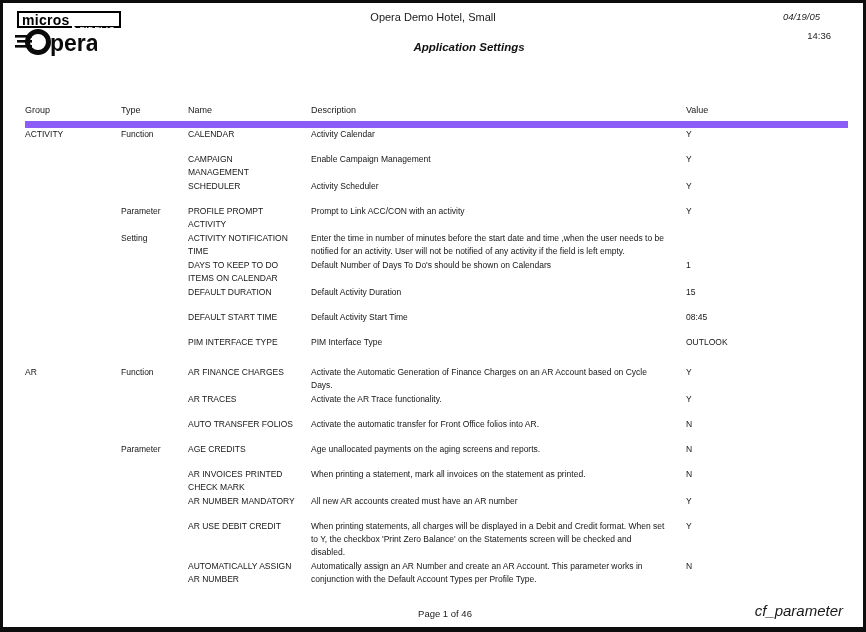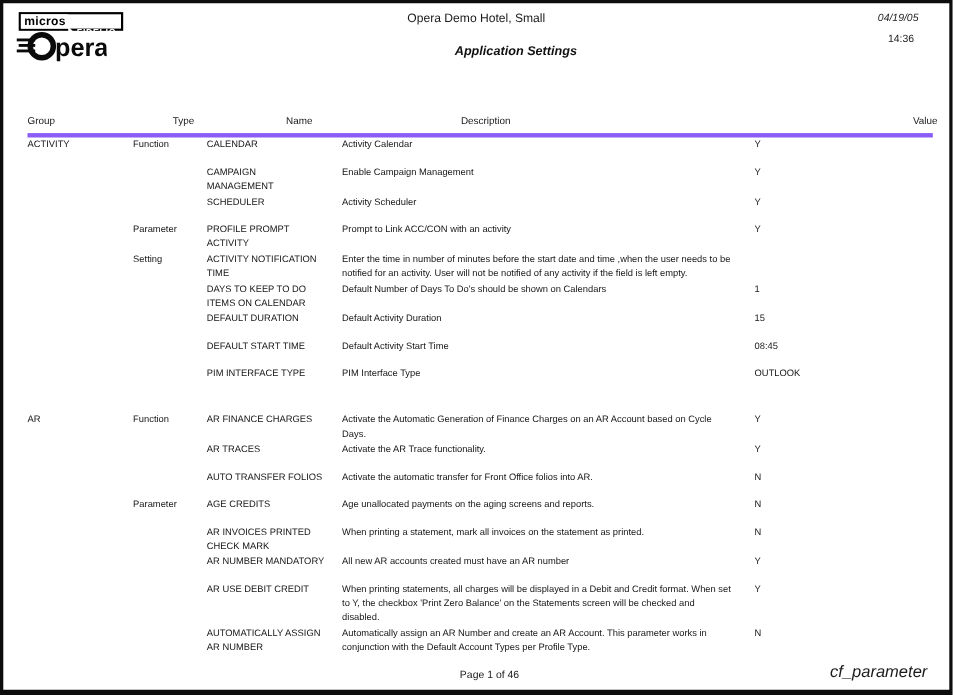--- a/index.html
+++ b/index.html
@@ -17,21 +17,21 @@
   }
 
   
   .mf-logo {
     position: absolute; left: 14px; top: 8px;
     display: inline-flex; align-items: stretch;
     border: 2px solid #000; background: #fff; height: 17px;
   }
   .mf-left {
     display: flex; align-items: center;
-    font-weight: bold; font-size: 11px; letter-spacing: 0.3px;
+    font-weight: bold; font-size: 14px; letter-spacing: 0.3px;
     padding: 0 2px 0 3px; color: #000; background: #fff;
   }
   .mf-right {
     position: relative; display: flex; align-items: center;
     background: #000; color: #fff; font-weight: bold; font-size: 8px;
     letter-spacing: 0.6px; padding: 0 4px 0 8px; margin-top: 16px;
   }
   .mf-notch {
     position: absolute; left: 0; top: 50%; transform: translateY(-50%);
     width: 0; height: 0;
@@ -44,39 +44,38 @@
   .hotel-name {
     position: absolute; top: 8px; left: 0; width: 100%;
     text-align: center; font-size: 11px; color: #1a1a1a;
   }
   .report-title {
     position: absolute; top: 38px; left: 0; width: 100%;
     text-align: center; font-style: italic; font-weight: bold;
     font-size: 11.5px; color: #111; margin-left: 36px;
   }
   .run-date {
-    position: absolute; top: 8px; right: 28px;
+    position: absolute; top: 8px; right: 43px;
     font-style: italic; font-size: 9.5px; text-align: right;
   }
   .run-time {
     position: absolute; top: 27px; right: 32px;
     font-size: 9.5px; text-align: right;
   }
 
   
   .settings-table { position: absolute; left: 22px; top: 102px; width: 823px; }
   .t-head {
     display: grid; grid-template-columns: 96px 67px 123px 375px 1fr;
     font-size: 9px; color: #1a1a1a;
     padding-bottom: 6px;
-    border-bottom: 4px solid #8b5cf6;
-    gap: 36px;
+    border-bottom: 7px solid #8b5cf6;
   }
   .table-body { }
-  .group-block + .group-block { margin-top: 18px; }
+  .group-block + .group-block { margin-top: 6px; }
   .t-row {
     display: grid; grid-template-columns: 96px 67px 123px 375px 1fr;
     align-items: start;
     min-height: 24px; margin-bottom: 1px;
     font-size: 8.5px; line-height: 13px; color: #161616;
   }
   .cell { padding-right: 6px; }
   .c-name { white-space: pre-line; }
   .c-desc { padding-right: 20px; }
   .c-value { padding-right: 0; }

